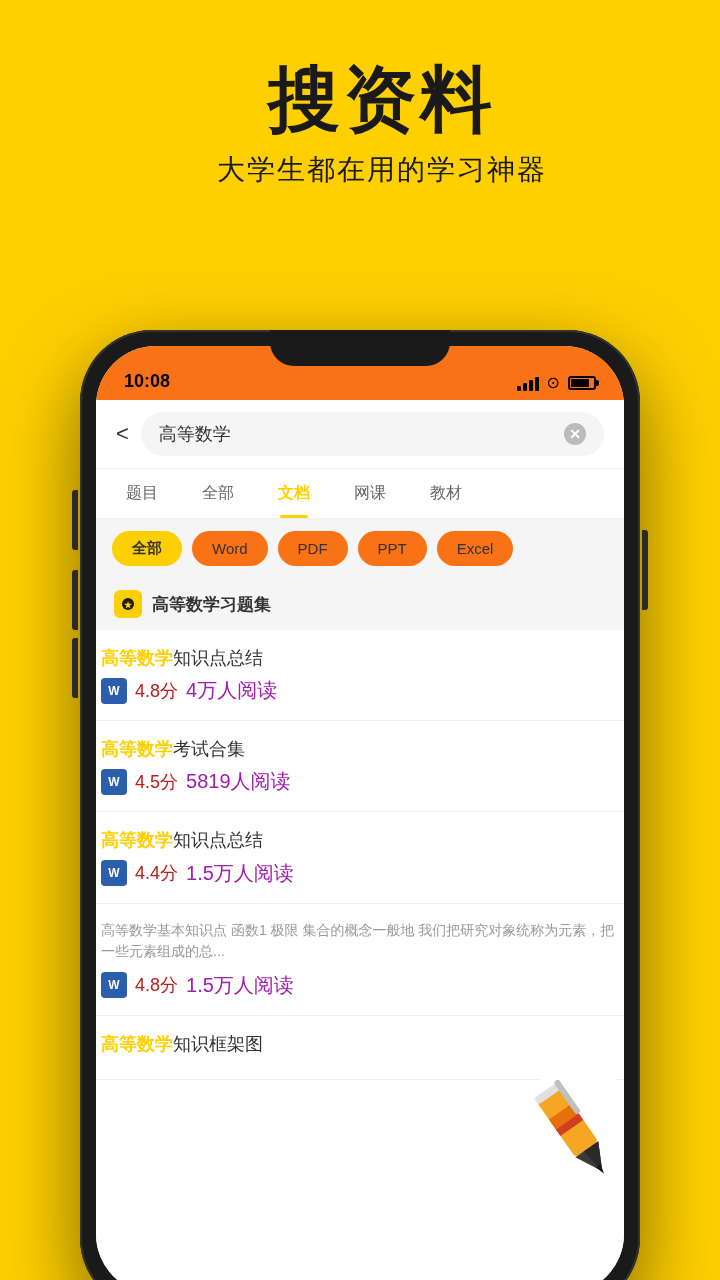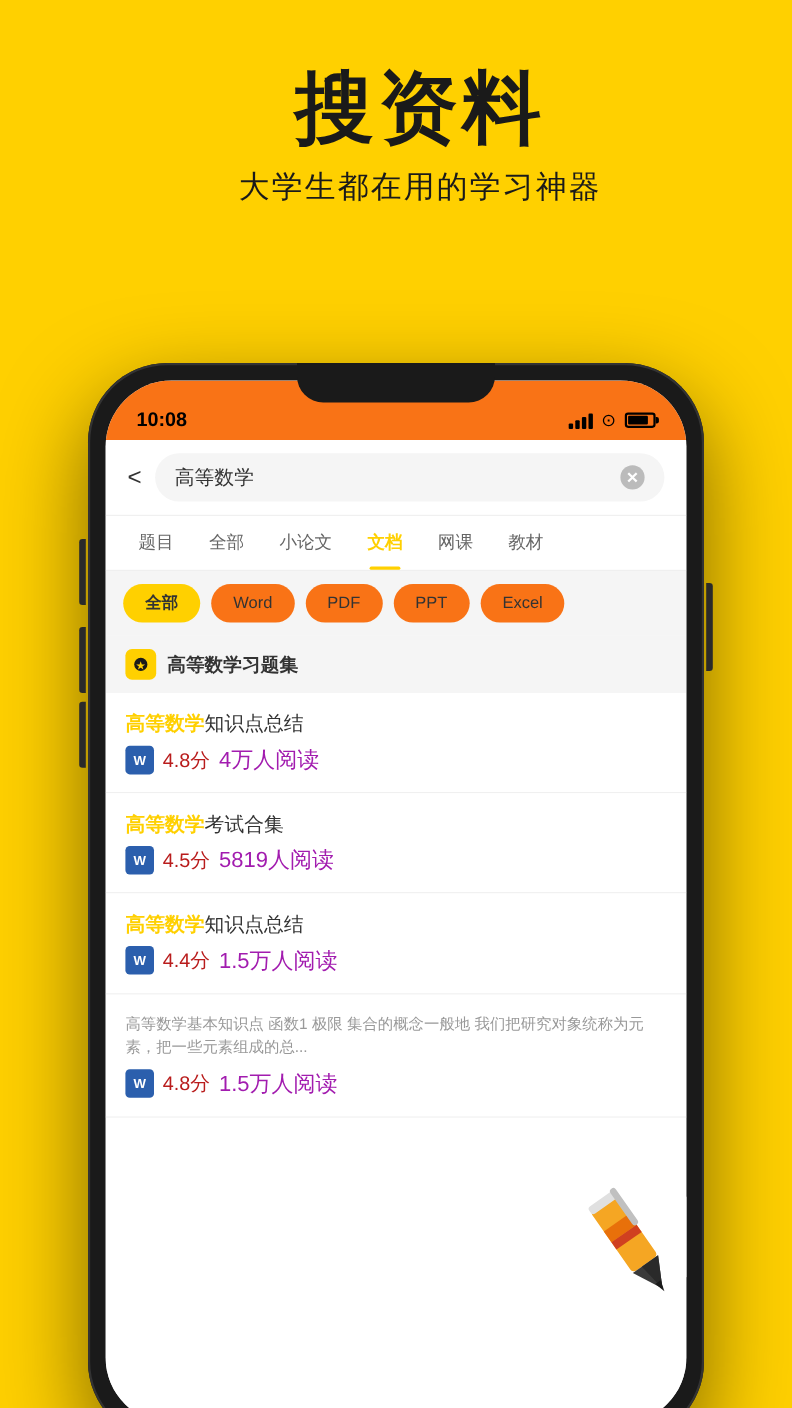--- a/index.html
+++ b/index.html
@@ -226,21 +226,21 @@
       font-size: 14px;
       font-weight: bold;
     }
 
     
     .nav-tabs {
       background: #fff;
       display: flex;
       padding: 0 16px;
       border-bottom: 1px solid #eee;
-      gap: 4px;
+      gap: 16px;
     }
 
     .nav-tab {
       padding: 14px 14px;
       font-size: 16px;
       color: #666;
       cursor: pointer;
       position: relative;
     }
 
@@ -310,21 +310,21 @@
       font-weight: 600;
       color: #333;
     }
 
     
     .results-list {
       background: #fff;
     }
 
     .result-item {
-      padding: 16px 18px;
+      padding: 16px 5px;
       border-bottom: 1px solid #f0f0f0;
     }
 
     .result-title {
       font-size: 18px;
       color: #333;
       line-height: 1.4;
       margin-bottom: 6px;
     }
 
@@ -423,21 +423,20 @@
           <span class="back-arrow">&lt;</span>
           <div class="search-input-wrap">
             <span class="search-text">高等数学</span>
             <div class="search-clear">✕</div>
           </div>
         </div>
 
         <div class="nav-tabs">
           <div class="nav-tab">题目</div>
           <div class="nav-tab">全部</div>
-          <div class="nav-tab">小论文</div>
           <div class="nav-tab active">文档</div>
           <div class="nav-tab">网课</div>
           <div class="nav-tab">教材</div>
         </div>
 
         <div class="filter-chips">
           <button class="chip active">全部</button>
           <button class="chip">Word</button>
           <button class="chip">PDF</button>
           <button class="chip">PPT</button>
@@ -491,20 +490,25 @@
 
           <div class="result-item">
             <div class="result-desc">高等数学基本知识点 函数1 极限 集合的概念一般地 我们把研究对象统称为元素，把一些元素组成的总...</div>
             <div class="result-meta">
               <div class="word-badge">W</div>
               <span class="result-score">4.8分</span>
               <span class="result-reads">1.5万人阅读</span>
             </div>
           </div>
 
+          <div class="result-item">
+            <div class="result-title">
+              <span class="highlight">高等数学</span><span>知识框架图</span>
+            </div>
+          </div>
 
         </div>
       </div>
 
       <div class="pen-sticker">
         <svg class="pen-svg" viewBox="0 0 140 140" xmlns="http://www.w3.org/2000/svg">
 
           <ellipse cx="72" cy="72" rx="62" ry="58" fill="white" transform="rotate(-15, 72, 72)"></ellipse>
 
           <g transform="rotate(-35, 70, 70)">

